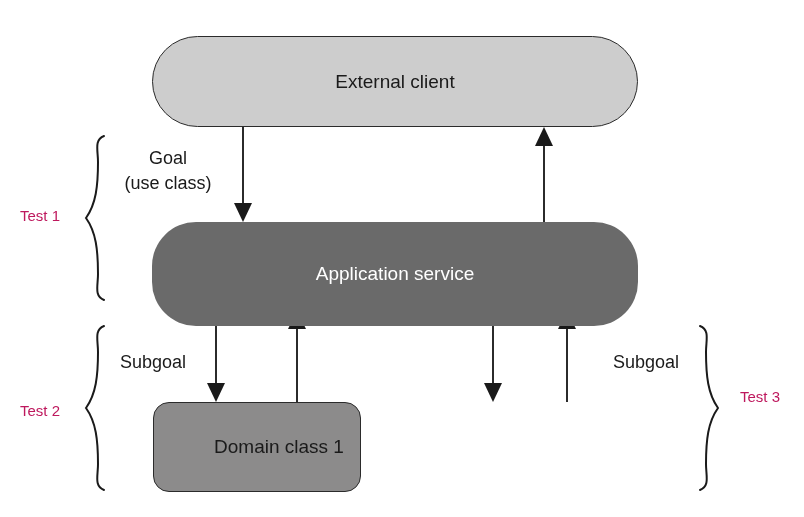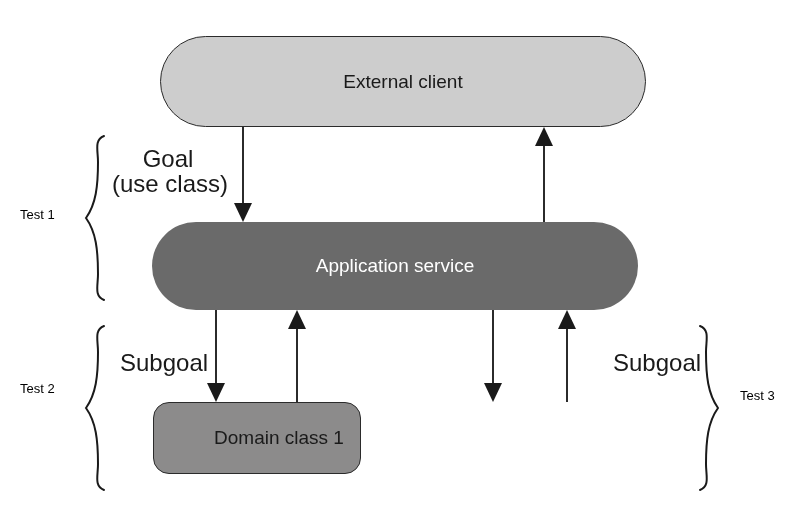--- a/index.html
+++ b/index.html
@@ -30,83 +30,83 @@
     text-align: center;
     line-height: 1.15;
   }
   .node-label {
     display: block;
     white-space: nowrap;
   }
 
   
   #node-external-client {
-    left: 160px;
+    left: 152px;
     top: 36px;
     width: 486px;
     height: 91px;
     background: #cdcdcd;
     border: 1.6px solid #2b2b2b;
     border-radius: 46px;
     font-size: 19px;
     color: #1a1a1a;
   }
 
   
   #node-application-service {
     left: 152px;
     top: 222px;
     width: 486px;
-    height: 88px;
+    height: 104px;
     background: #6a6a6a;
     border: none;
     border-radius: 44px;
     font-size: 19px;
     color: #ffffff;
   }
 
   
   .domain-node {
     top: 402px;
-    height: 72px;
+    height: 90px;
     background: #8c8b8b;
     border: 1.6px solid #2b2b2b;
     border-radius: 16px;
     font-size: 19px;
     color: #1a1a1a;
     padding-left: 44px;
   }
   #node-domain-class-1 { left: 153px; width: 208px; }
   #node-domain-class-2 { left: 425px; width: 209px; }
 
   
   .annotation {
     position: absolute;
-    font-size: 24px;
+    font-size: 18px;
     color: #1a1a1a;
     white-space: nowrap;
     line-height: 25px;
   }
   #label-goal {
     left: 112px;
     top: 146px;
     width: 112px;
     text-align: center;
   }
   #label-subgoal-left  { left: 120px; top: 350px; }
   #label-subgoal-right { left: 613px; top: 350px; }
 
   .test-label {
     position: absolute;
-    font-size: 13px;
-    color: #000000;
+    font-size: 15px;
+    color: #be185d;
     white-space: nowrap;
   }
   #label-test-1 { left: 20px;  top: 207px; }
-  #label-test-2 { left: 20px;  top: 381px; text-align: right; }
+  #label-test-2 { left: 20px;  top: 402px; text-align: right; }
   #label-test-3 { left: 740px; top: 388px; }
 
   svg.layer {
     position: absolute;
     left: 0; top: 0;
     width: 804px;
     height: 517px;
     overflow: visible;
     pointer-events: none;
   }

